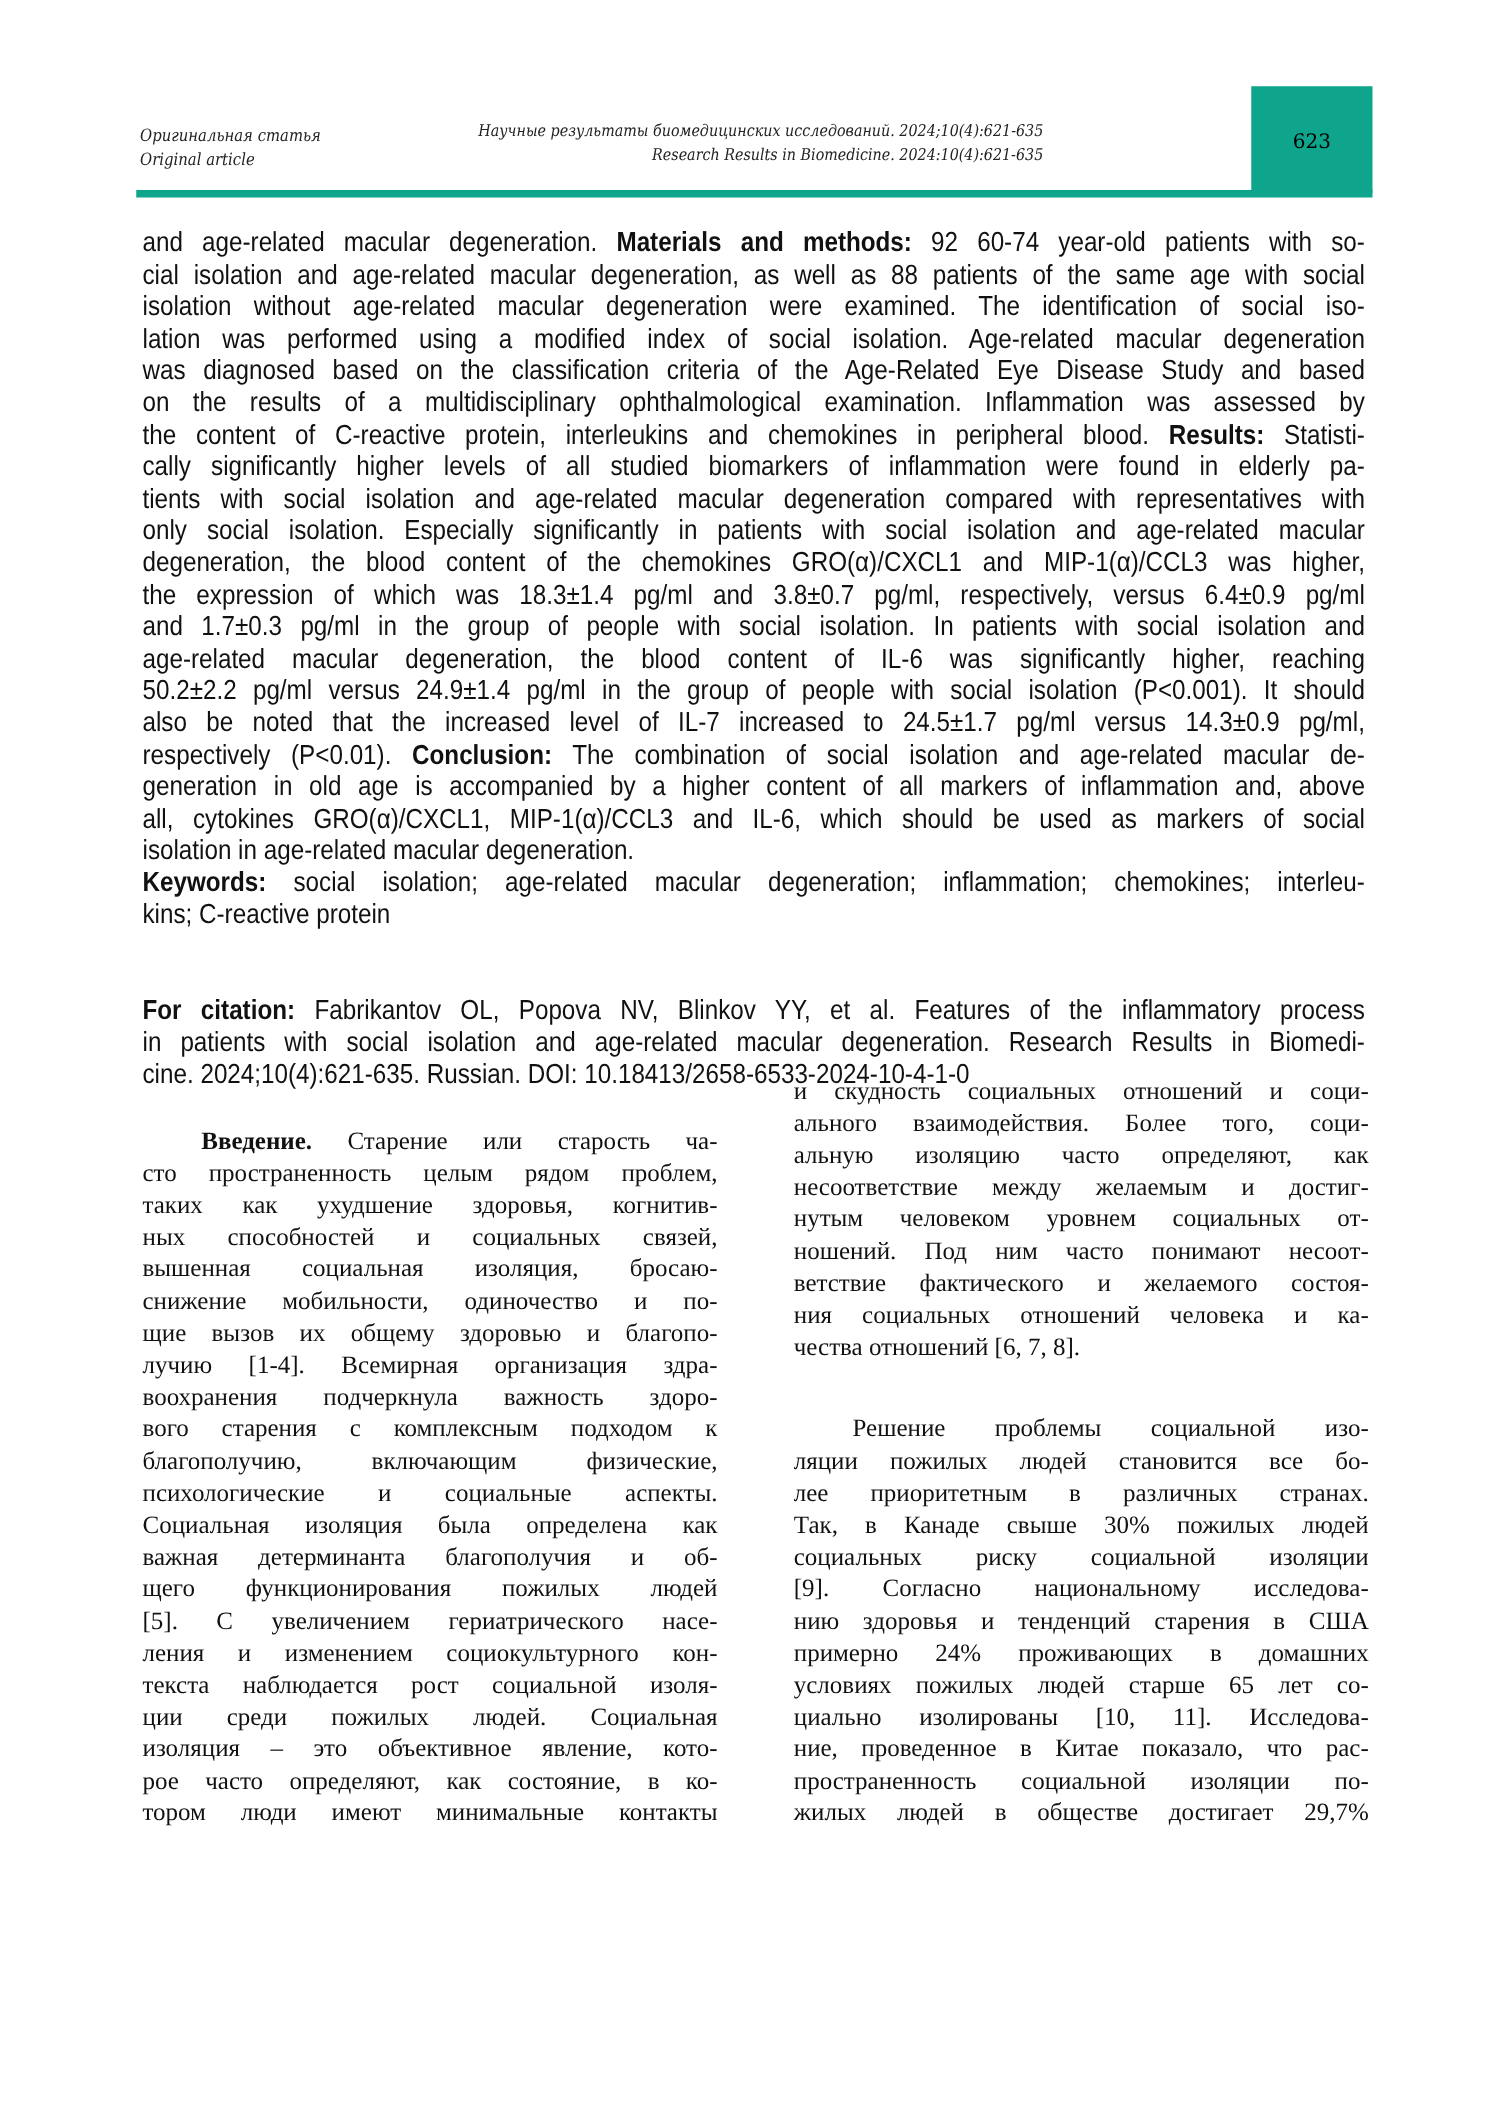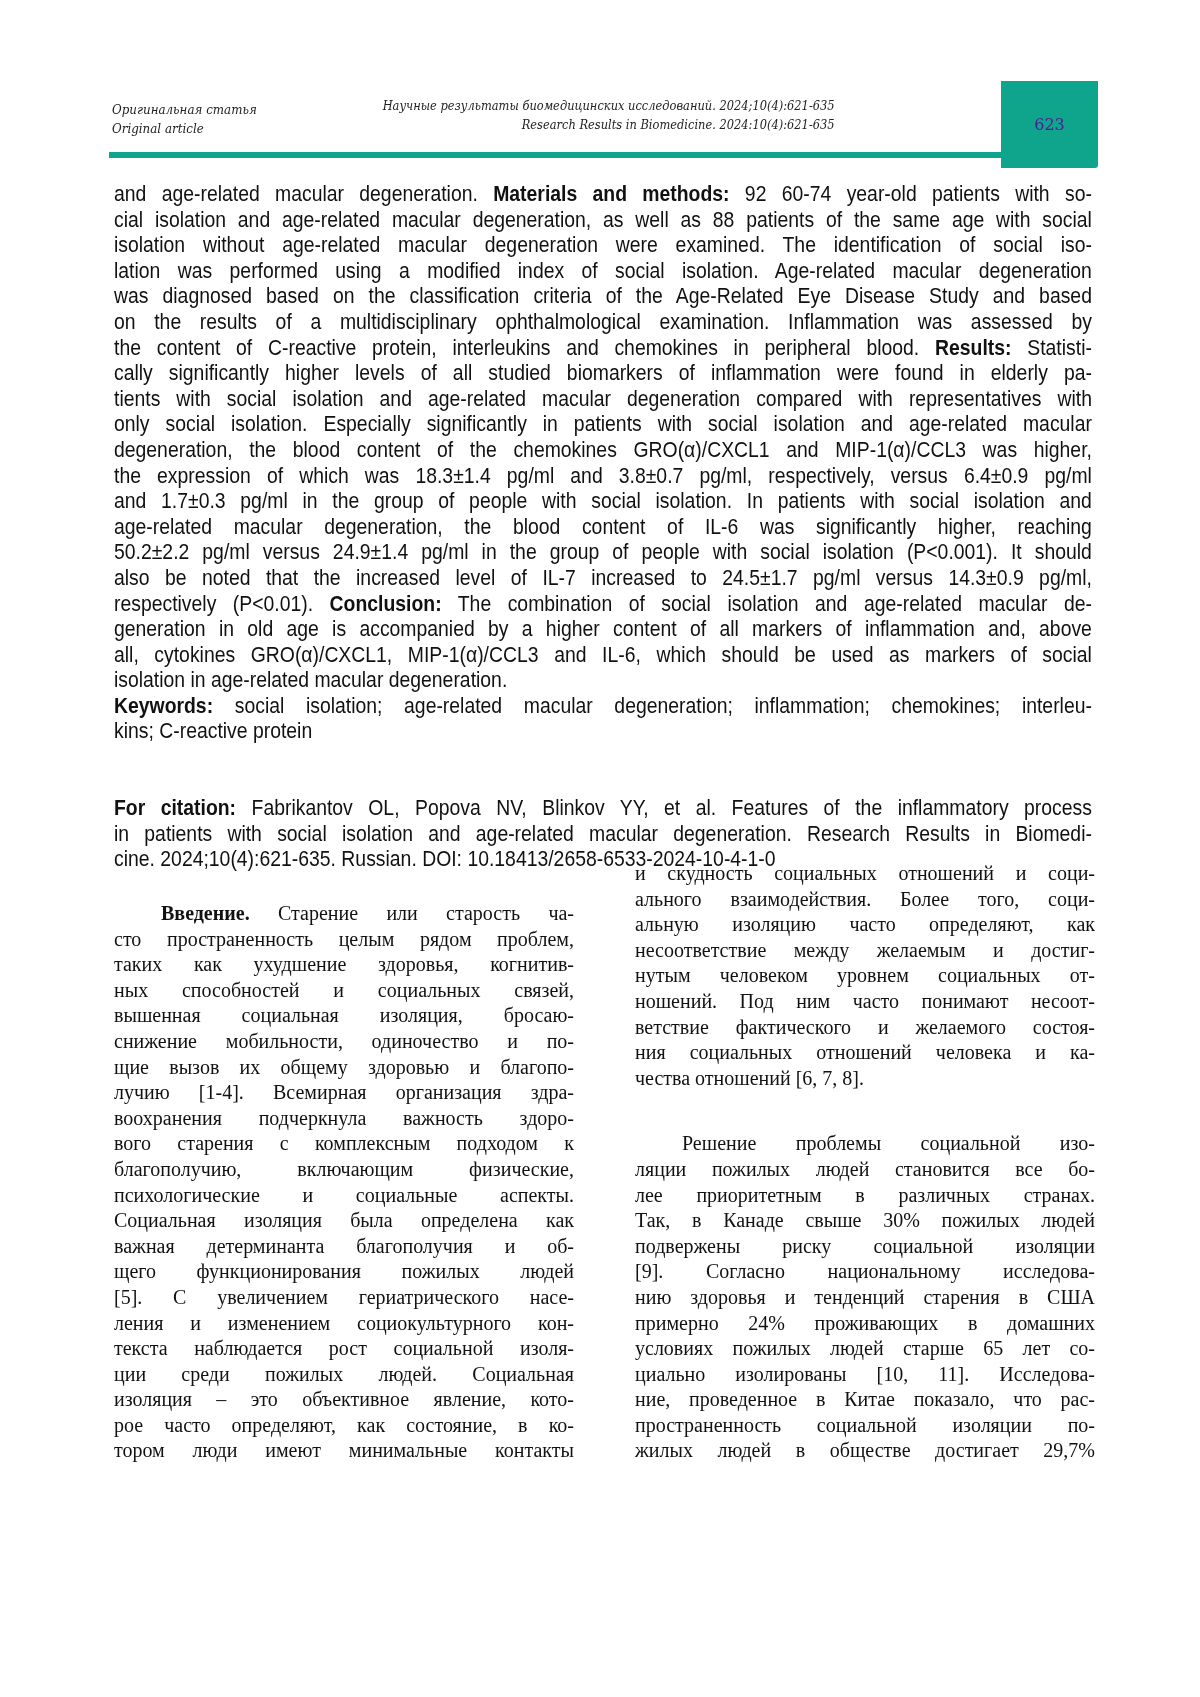--- a/index.html
+++ b/index.html
@@ -5,21 +5,21 @@
   html, body { margin: 0; padding: 0; background: #ffffff; }
   body { width: 1200px; height: 1697px; position: relative; overflow: hidden; color: #111; }
   .page { position: absolute; left: 0; top: 0; width: 1040px; height: 1697px; }
 
   
   .hdr-left { position: absolute; left: 112px; top: 100px; font-family: "DejaVu Serif", serif; font-style: italic; font-size: 13.5px; line-height: 19px; color: #222; }
   .hdr-right { position: absolute; right: 205px; top: 96px; text-align: right; font-family: "DejaVu Serif", serif; font-style: italic; font-size: 13px; line-height: 19px; color: #222; }
   .hdr-right span, .hdr-left span { display: block; white-space: nowrap; }
   .hdr-right span { transform-origin: right center; transform: scaleX(0.88); }
   .hdr-left span { transform-origin: left center; transform: scaleX(0.88); }
-  .page-badge { position: absolute; left: 1001px; top: 81px; width: 97px; height: 87px; background: #0fa58c; color: #4c1d95; font-family: "DejaVu Serif", serif; font-size: 16px; display: flex; align-items: center; justify-content: center; border-radius: 0 0 3px 0; }
+  .page-badge { position: absolute; left: 1001px; top: 69px; width: 97px; height: 87px; background: #0fa58c; color: #000000; font-family: "DejaVu Serif", serif; font-size: 16px; display: flex; align-items: center; justify-content: center; border-radius: 0 0 3px 0; }
   .hdr-bar { position: absolute; left: 109px; top: 152px; width: 989px; height: 6px; background: #0fa58c; }
 
   
   .abs { position: absolute; left: 114px; top: 181px; width: 978px; font-family: Liberation Sans, sans-serif; font-size: 22px; line-height: 25.6px; }
   .abs .ln { display: block; white-space: nowrap; text-align: justify; text-align-last: justify; width: 1110px; transform-origin: left top; transform: scaleX(0.881); height: 25.6px; }
   .abs .ln.last { text-align-last: left; }
   .abs b { font-weight: bold; }
   .gap { height: 25.6px; }
 
   
@@ -114,21 +114,21 @@
     <span class="ln">несоответствие между желаемым и достиг-</span>
     <span class="ln">нутым человеком уровнем социальных от-</span>
     <span class="ln">ношений. Под ним часто понимают несоот-</span>
     <span class="ln">ветствие фактического и желаемого состоя-</span>
     <span class="ln">ния социальных отношений человека и ка-</span>
     <span class="ln last">чества отношений [6, 7, 8].</span>
     <span class="ln indent">Решение проблемы социальной изо-</span>
     <span class="ln">ляции пожилых людей становится все бо-</span>
     <span class="ln">лее приоритетным в различных странах.</span>
     <span class="ln">Так, в Канаде свыше 30% пожилых людей</span>
-    <span class="ln">подвержены риску социальной изоляции</span>
+    <span class="ln">социальных риску социальной изоляции</span>
     <span class="ln">[9]. Согласно национальному исследова-</span>
     <span class="ln">нию здоровья и тенденций старения в США</span>
     <span class="ln">примерно 24% проживающих в домашних</span>
     <span class="ln">условиях пожилых людей старше 65 лет со-</span>
     <span class="ln">циально изолированы [10, 11]. Исследова-</span>
     <span class="ln">ние, проведенное в Китае показало, что рас-</span>
     <span class="ln">пространенность социальной изоляции по-</span>
     <span class="ln">жилых людей в обществе достигает 29,7%</span>
   </div>
 

